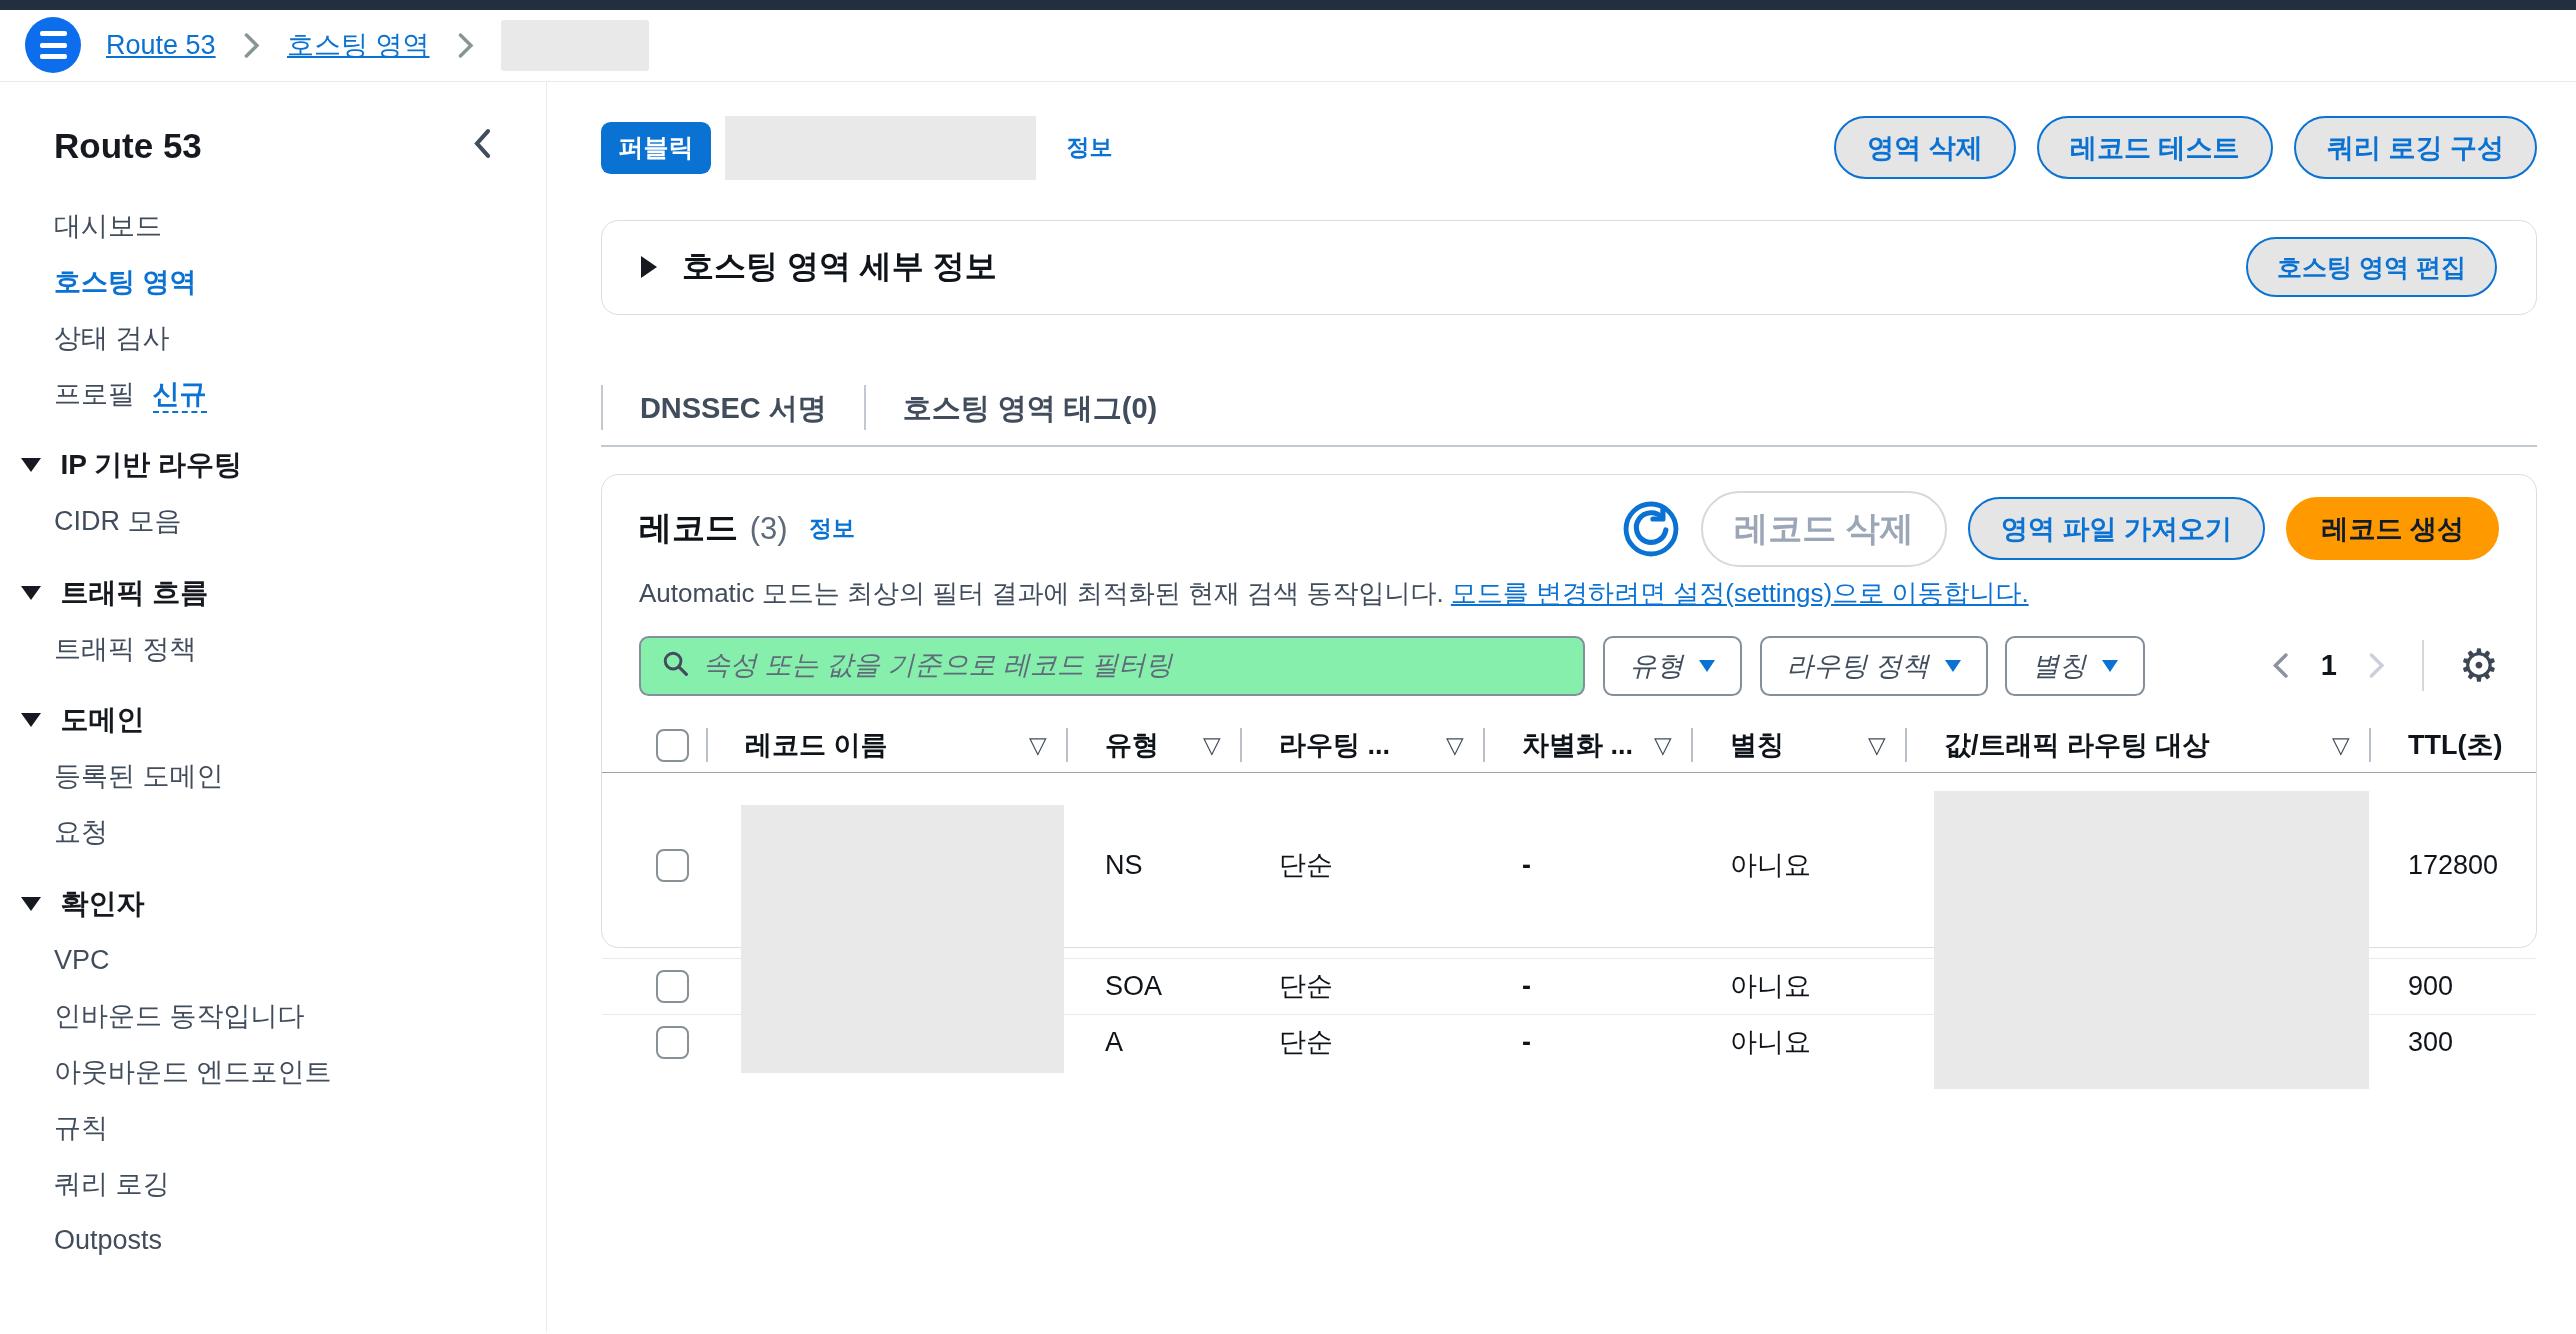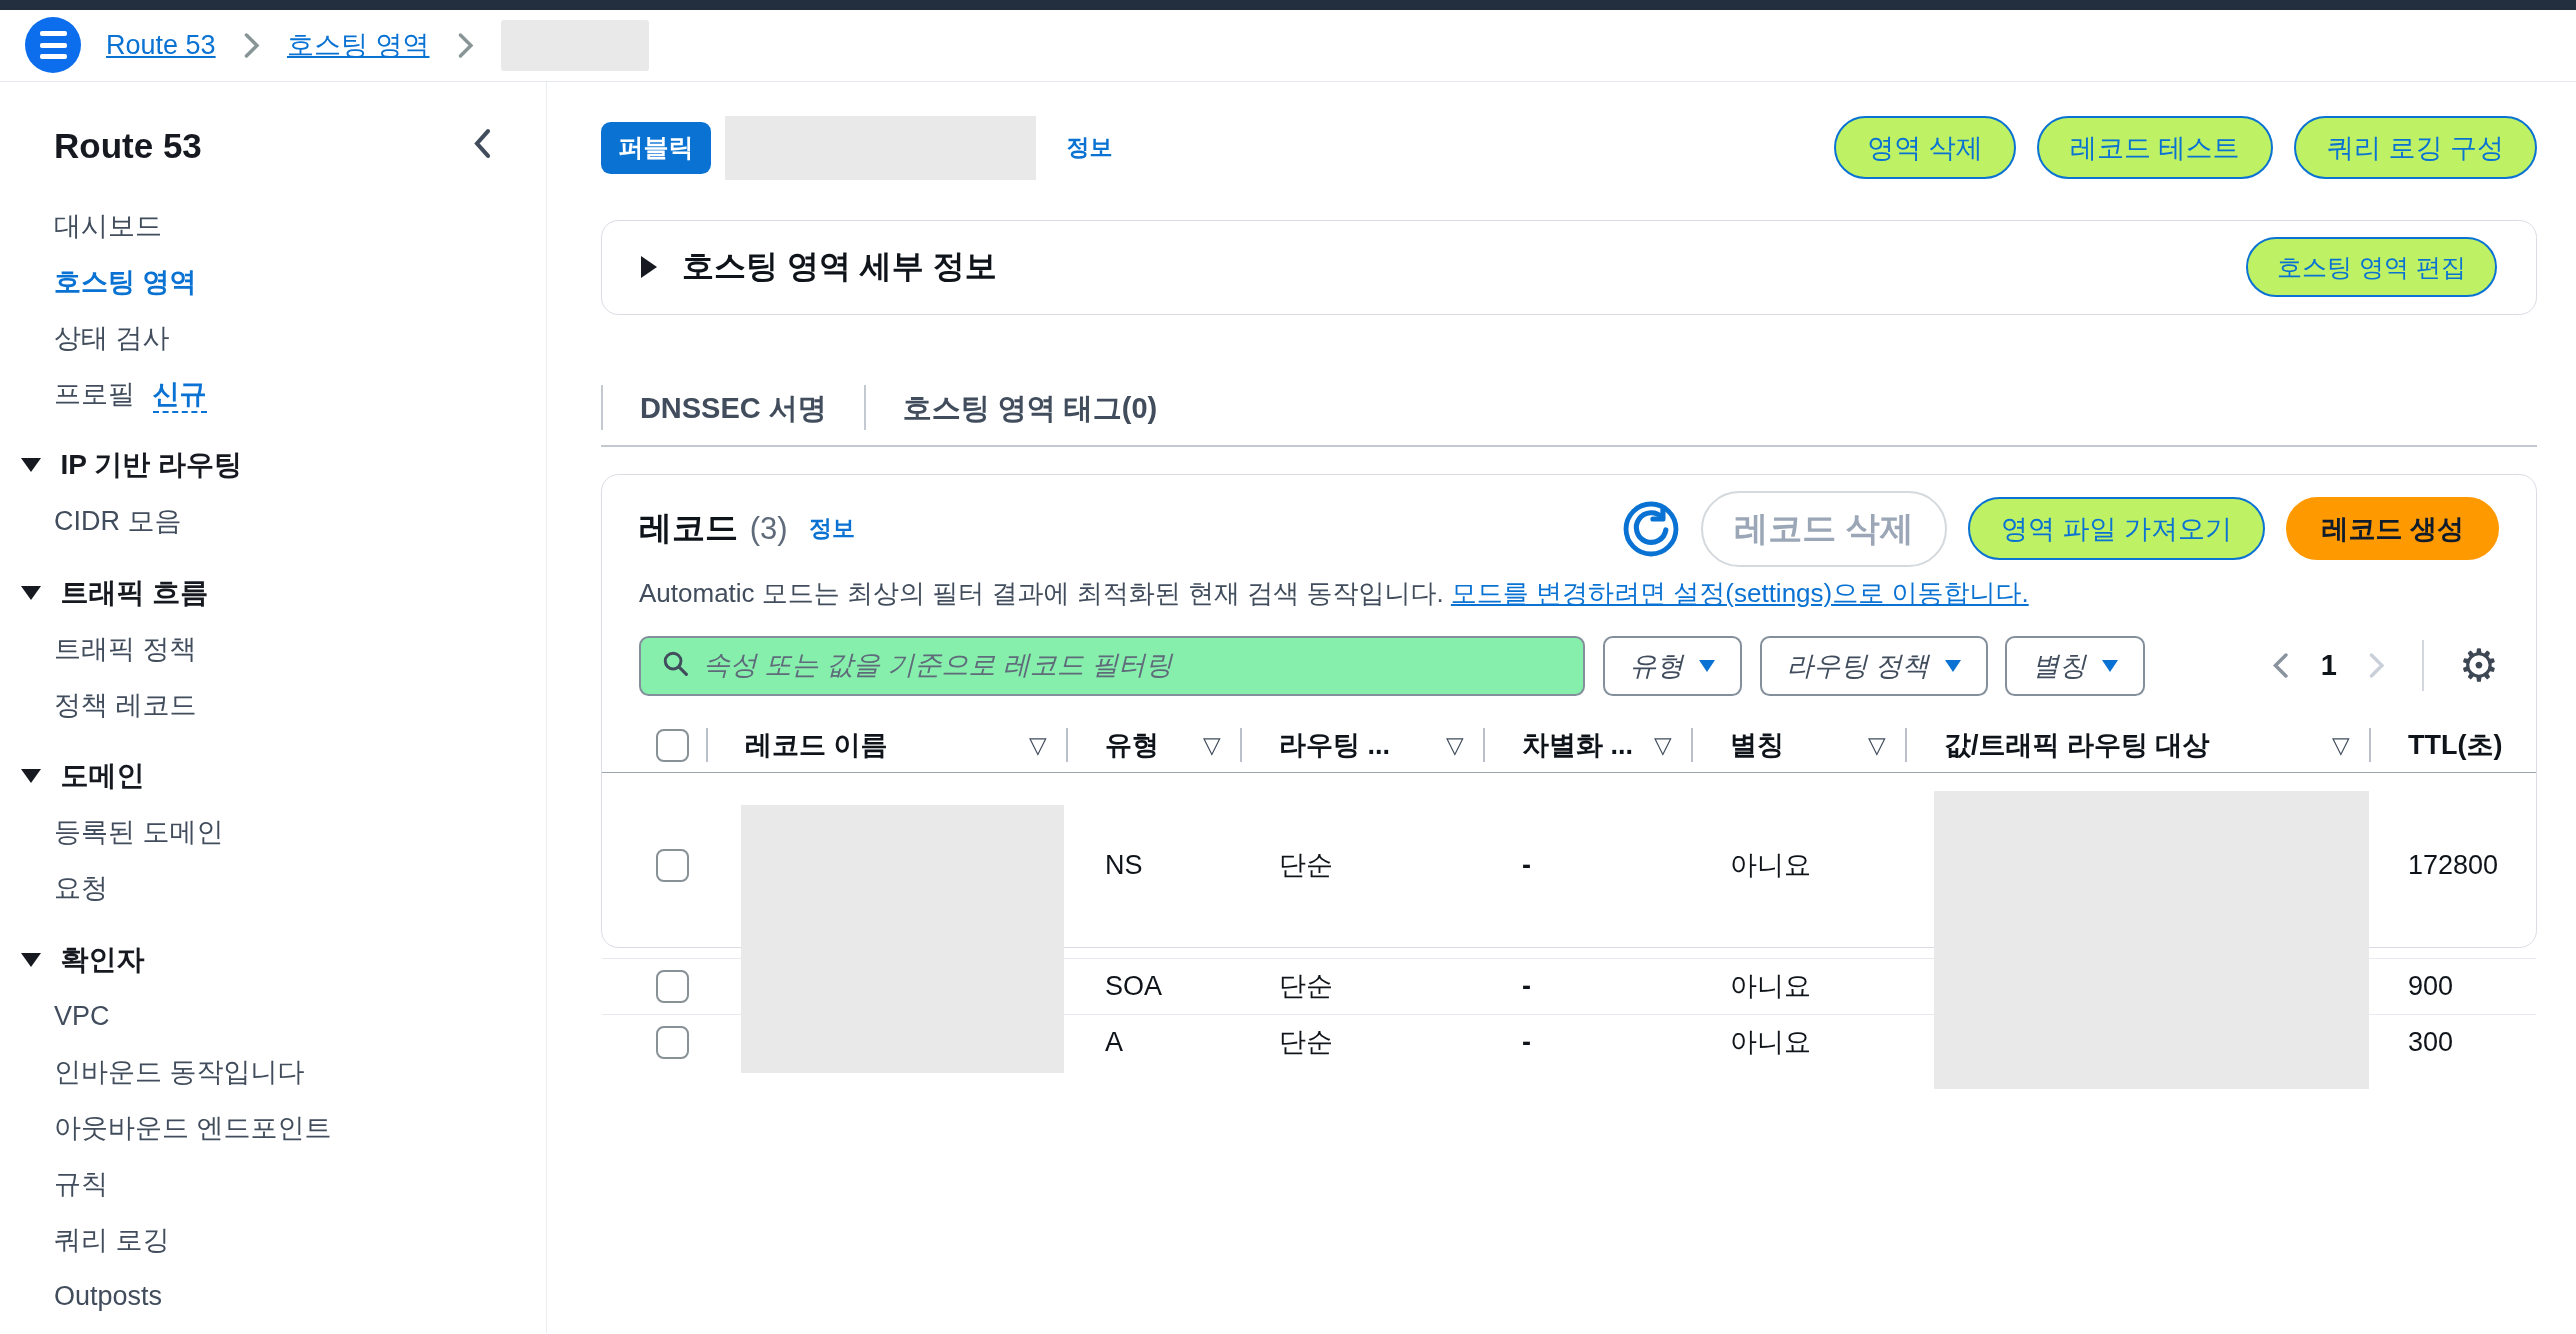--- a/index.html
+++ b/index.html
@@ -55,22 +55,22 @@
   .zone-header { display:flex; align-items:center; height:66px; }
   .zone-badge {
     background:#0972d3; color:#fff; font-size:25px; font-weight:700;
     padding:9.7px 17.5px; border-radius:9.7px; flex:0 0 auto;
   }
   .zone-redact { width:311px; height:64px; background:#e9e9e9; margin-left:13.6px; }
   .info-link { color:#0972d3; font-size:23px; font-weight:700; margin-left:31px; cursor:pointer; }
   .zone-actions { margin-left:auto; display:flex; gap:21.4px; }
   .btn { font-family:inherit; cursor:pointer; white-space:nowrap; }
   .btn-outline {
-    background:#bef264; border:2.9px solid #0972d3; color:#0972d3;
-    font-size:27px; font-weight:400; padding:11.7px 31px; border-radius:39px;
+    background:#e5e5e5; border:2.9px solid #0972d3; color:#0972d3;
+    font-size:27px; font-weight:700; padding:11.7px 31px; border-radius:39px;
   }
   .btn-disabled {
     background:#fff; border:2.9px solid #d4d9de; color:#9ba7b6;
     font-size:34px; font-weight:700; padding:13px 31px; border-radius:39px; cursor:default;
   }
   .btn-primary {
     background:#ff9900; border:2.9px solid #ff9900; color:#101c2b;
     font-size:27px; font-weight:700; padding:11.7px 33px; border-radius:39px;
   }
 
@@ -212,21 +212,20 @@
         <div class="side-section">
             <span class="tri-down"></span>
             <span>IP 기반 라우팅</span>
           </div>
         <div class="side-item">CIDR 모음</div>
         <div class="side-section">
             <span class="tri-down"></span>
             <span>트래픽 흐름</span>
           </div>
         <div class="side-item">트래픽 정책</div>
-        <div class="side-item">정책 레코드</div>
         <div class="side-section">
             <span class="tri-down"></span>
             <span>도메인</span>
           </div>
         <div class="side-item">등록된 도메인</div>
         <div class="side-item">요청</div>
         <div class="side-section">
             <span class="tri-down"></span>
             <span>확인자</span>
           </div>

